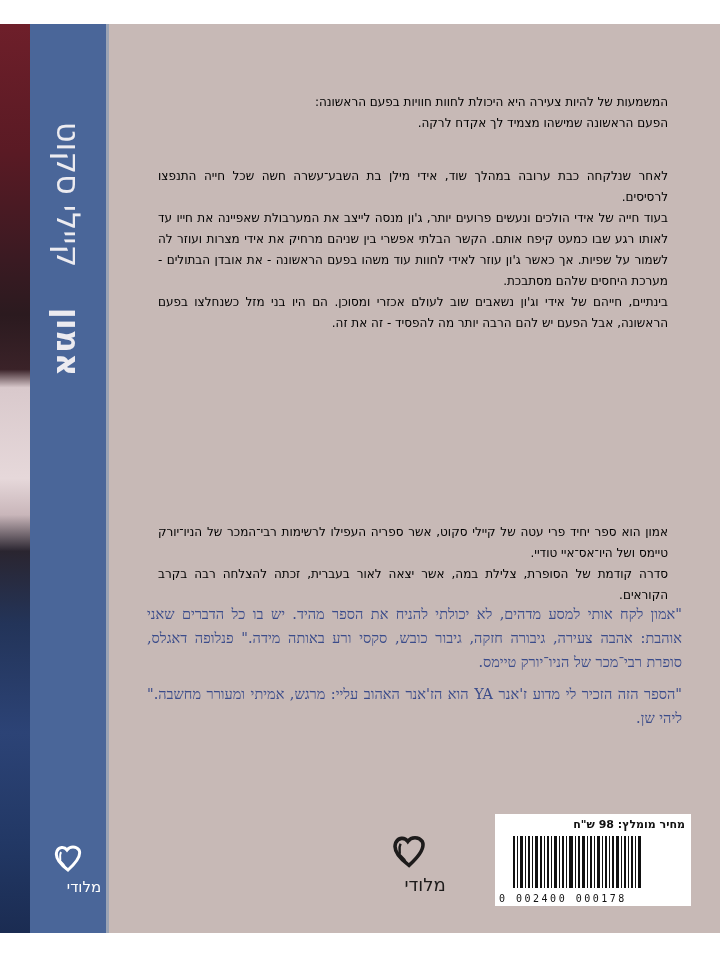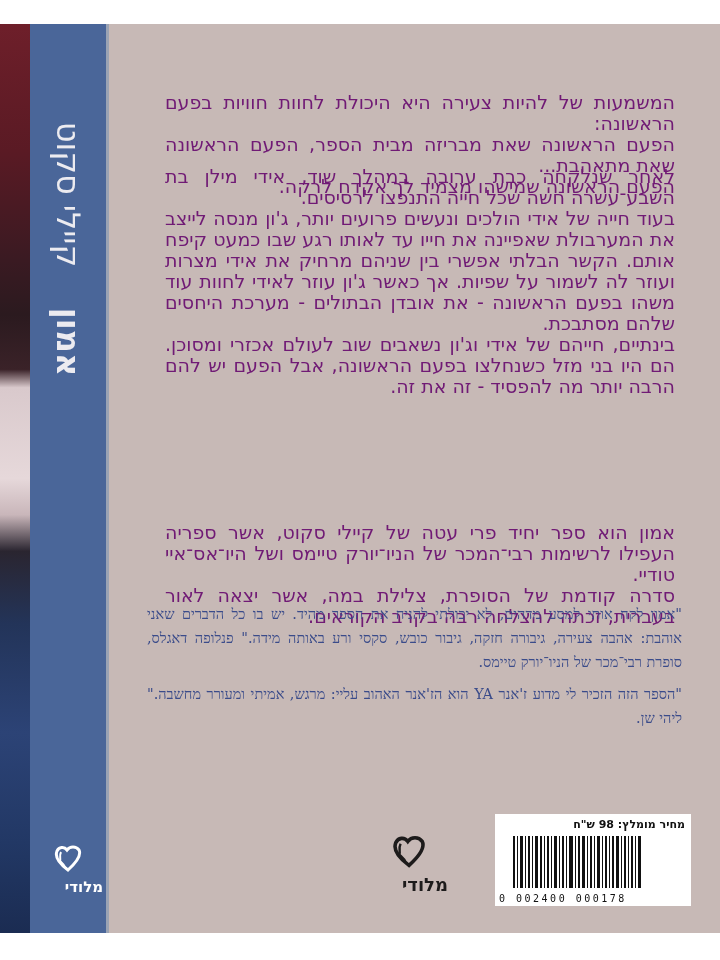--- a/index.html
+++ b/index.html
@@ -7,30 +7,30 @@
   .cover { position:absolute; left:0; top:24px; width:720px; height:909px; }
   .photo-strip { position:absolute; left:0; top:0; width:30px; height:100%;
     background: linear-gradient(180deg, #6e1f2a 0%, #5a1a24 14%, #3a1a22 26%, #2b1a1f 32%, #3a2228 38%, #d9c9cc 40%, #e6d8da 50%, #c9b6ba 54%, #2a2530 58%, #233459 66%, #2c4376 78%, #223865 90%, #1b2c52 100%); }
   .spine { position:absolute; left:30px; top:0; width:76px; height:100%; background:#4a6699; }
   .spine-sep { position:absolute; left:106px; top:0; width:3px; height:100%; background:#9aa3b4; }
   .spine-title { position:absolute; left:30px; top:90px; width:76px; height:270px; }
   .spine-title-inner { position:absolute; left:50%; top:50%; transform:translate(-50%,-50%) rotate(90deg); white-space:nowrap; color:#ecebf0; font-size:32px; direction:rtl; }
   .spine-title-inner .title { font-weight:bold; }
   .spine-logo { position:absolute; left:30px; top:820px; width:76px; text-align:center; color:#ffffff; }
   .panel { position:absolute; left:109px; top:0; right:0; height:100%; background:#c7b9b6; }
-  .text-block { position:absolute; right:45px; width:510px; direction:rtl; text-align:justify; color:#701a75; font-family:"DejaVu Sans", sans-serif; font-size:19px; line-height:21px; }
+  .text-block { position:absolute; right:52px; width:510px; direction:rtl; text-align:justify; color:#000000; font-family:"DejaVu Sans", sans-serif; font-size:12px; line-height:21px; }
   .text-block p { margin:0; }
   .b { font-weight:normal; }
   .intro { top:68px; }
   .synopsis { top:142px; }
   .about { top:470px;margin-top:28px; }
   .quotes { top:578px; width:535px; right:38px; color:#3a4b8a; font-family:"DejaVu Serif", serif; font-size:14.5px; line-height:24px; }
   .quotes p { margin:0 0 8px 0; }
   .logo-center { position:absolute; left:250px; top:810px; width:100px; text-align:center; color:#1d1b1b; }
-  .logo-word { font-size:18px; font-weight:bold; direction:rtl; display:block; margin-top:2px;margin-left:32px; }
+  .logo-word { font-size:18px; font-weight:normal; direction:rtl; display:block; margin-top:2px;margin-left:32px; }
   .barcode-box { position:absolute; left:386px; top:790px; width:196px; height:92px; background:#ffffff; }
   .price { position:absolute; right:6px; top:4px; font-size:11px; font-weight:bold; direction:rtl; color:#111; }
   .bars { position:absolute; left:18px; top:22px; width:170px; height:52px; display:flex; align-items:flex-start; }
   .bars span { display:block; background:#111; height:52px; margin-right:2px; }
   .barnum { position:absolute; left:4px; bottom:2px; font-size:10px; letter-spacing:2.5px; color:#111; font-family:"DejaVu Sans Mono", monospace; }
 </style>
 </head>
 <body>
 
 <div class="cover">
@@ -50,21 +50,20 @@
     <svg width="30" height="28" viewBox="0 0 30 28">
       <path d="M15 26 C4 18 2 12 4 7 C6 3 11 2 14 6 C17 2 23 2 26 6 C28 10 26 16 15 26 Z" fill="none" stroke="#ffffff" stroke-width="3"></path>
       <path d="M8 8 C6 12 8 14 7 17 C9 19 11 20 12 23" fill="none" stroke="#ffffff" stroke-width="2"></path>
     </svg>
     <div class="logo-word" style="font-size:15px;">מלודי</div>
   </div>
 
   <div class="panel">
     <div class="text-block intro">
       <p>המשמעות של להיות צעירה היא היכולת לחוות חוויות בפעם הראשונה:</p>
-      <p>הפעם הראשונה שאת מבריזה מבית הספר, הפעם הראשונה שאת מתאהבת...</p>
       <p>הפעם הראשונה שמישהו מצמיד לך אקדח לרקה.</p>
     </div>
 
     <div class="text-block synopsis">
       <p><span>לאחר שנלקחה כבת ערובה במהלך שוד, </span><span class="b">אידי מילן</span><span> בת השבע־עשרה חשה שכל חייה התנפצו לרסיסים.</span></p>
       <p>בעוד חייה של אידי הולכים ונעשים פרועים יותר, ג'ון מנסה לייצב את המערבולת שאפיינה את חייו עד לאותו רגע שבו כמעט קיפח אותם. הקשר הבלתי אפשרי בין שניהם מרחיק את אידי מצרות ועוזר לה לשמור על שפיות. אך כאשר ג'ון עוזר לאידי לחוות עוד משהו בפעם הראשונה - את אובדן הבתולים - מערכת היחסים שלהם מסתבכת.</p>
       <p>בינתיים, חייהם של אידי וג'ון נשאבים שוב לעולם אכזרי ומסוכן. הם היו בני מזל כשנחלצו בפעם הראשונה, אבל הפעם יש להם הרבה יותר מה להפסיד - זה את זה.</p>
     </div>
 
     <div class="text-block about">

